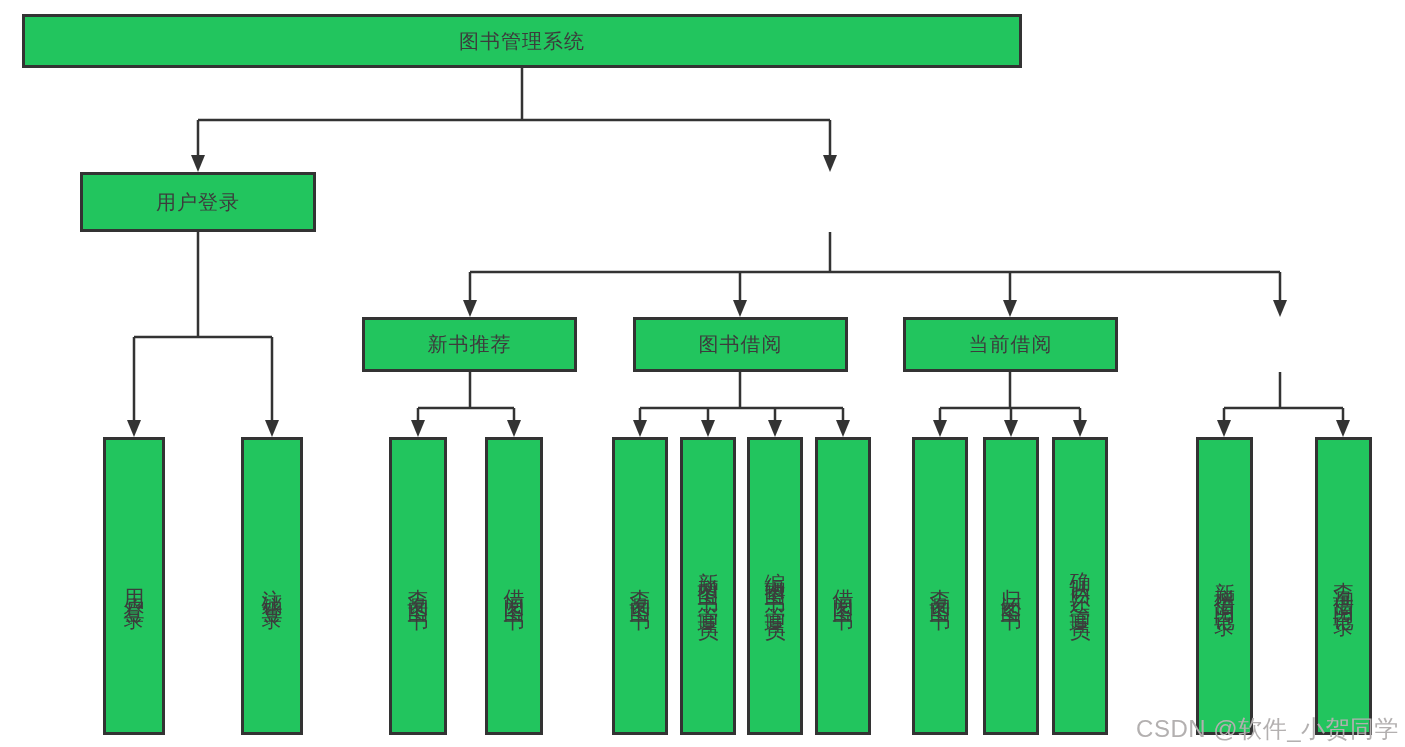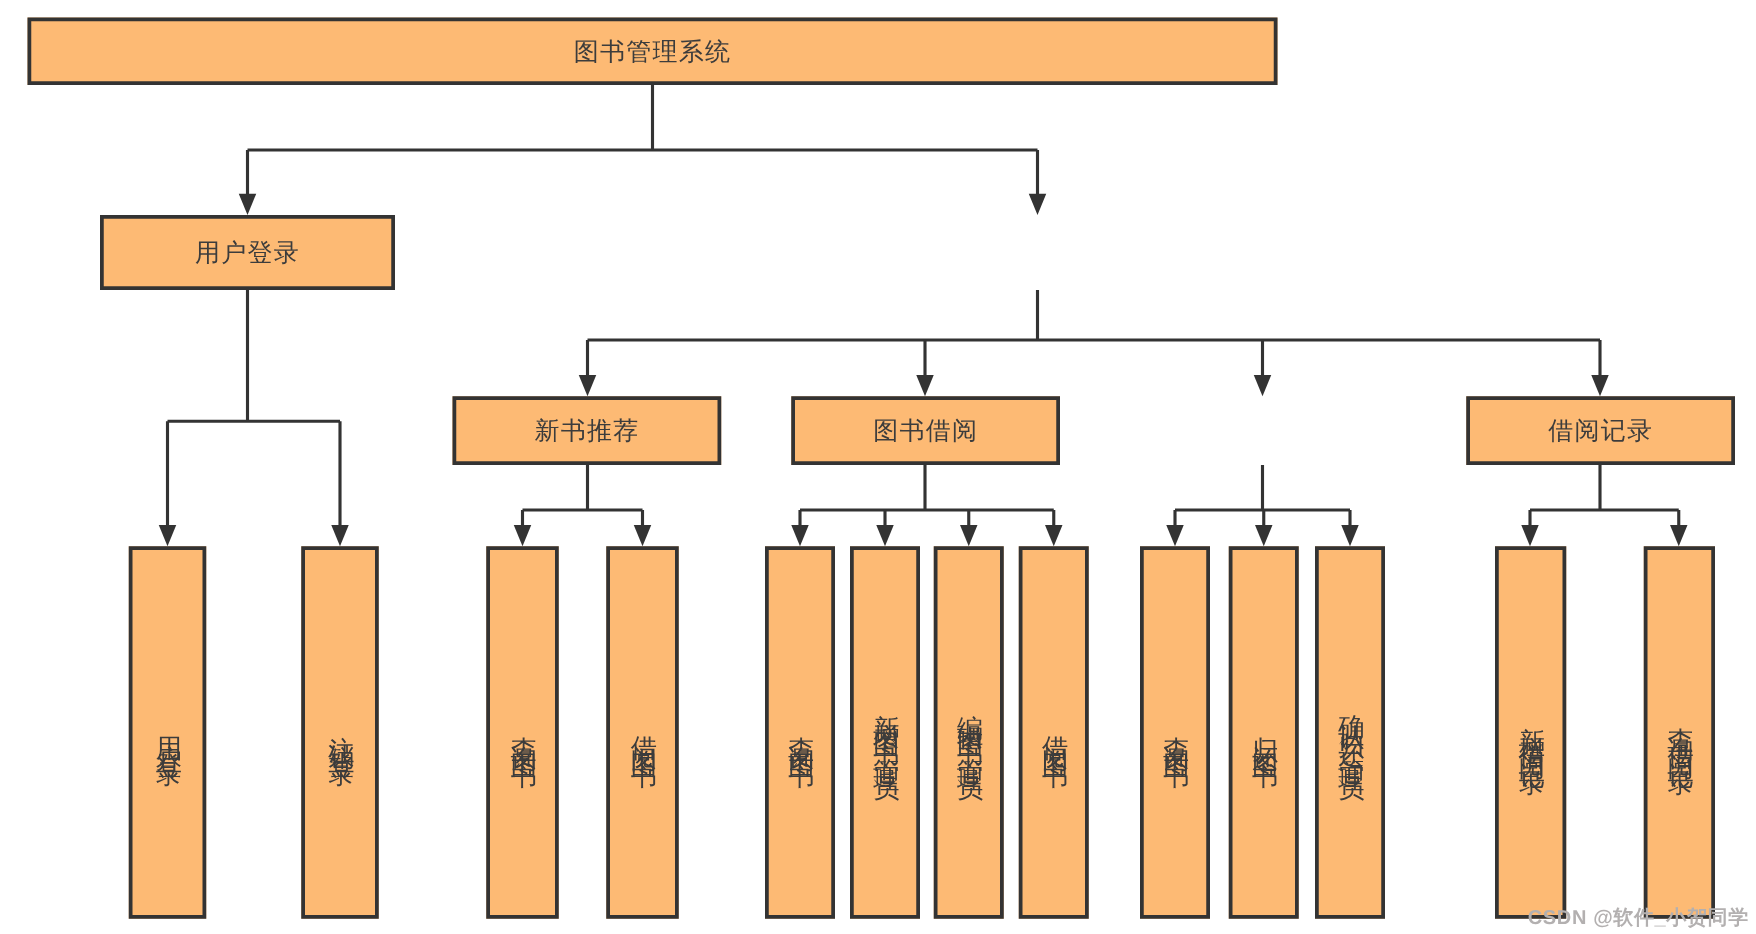--- a/index.html
+++ b/index.html
@@ -15,45 +15,44 @@
     width:1405px;height:747px;
     background:var(--background);
     overflow:hidden;
   }
   #connectors{position:absolute;left:0;top:0;width:1405px;height:747px;}
   #connectors path{stroke:var(--line);stroke-width:2.5;fill:none;}
   #connectors polygon{fill:var(--line);stroke:none;}
   .node{
     position:absolute;
     box-sizing:border-box;
-    background:#fdba74;
+    background:#22c55e;
     border:3px solid var(--line);
     display:flex;align-items:center;justify-content:center;
     color:var(--text);
   }
   .node.h span{
     font-size:20px;
     letter-spacing:1px;
     white-space:nowrap;
   }
   .node.v span{
     writing-mode:vertical-rl;
     text-orientation:mixed;
     font-size:21px;
     letter-spacing:7px;
     line-height:1.15;
   }
   #watermark{
     position:absolute;
     right:6px;bottom:2px;
-    font-size:16px;
+    font-size:24px;
     color:var(--watermark);
     letter-spacing:0.5px;
     white-space:nowrap;
-    font-weight:bold;
   }
 </style>
 </head>
 <body>
 
 <div id="stage">
 
   <svg id="connectors" viewBox="0 0 1405 747" xmlns="http://www.w3.org/2000/svg">
     <path d="M522 68 V120 M198 120 H830 M198 120 V158 M830 120 V158
              M198 232 V337 M134 337 H272 M134 337 V423 M272 337 V423
@@ -90,22 +89,22 @@
   <div class="node h" style="left:80px;top:172px;width:236px;height:60px">
     <span>用户登录</span>
   </div>
 
   <div class="node h" style="left:633px;top:317px;width:215px;height:55px">
     <span>图书借阅</span>
   </div>
   <div class="node h" style="left:362px;top:317px;width:215px;height:55px">
     <span>新书推荐</span>
   </div>
-  <div class="node h" style="left:1173px;top:317px;width:215px;height:55px">
-    <span>借阅记录</span>
+  <div class="node h" style="left:903px;top:317px;width:215px;height:55px">
+    <span>当前借阅</span>
   </div>
 
   <div class="node v" style="left:103px;top:437px;width:62px;height:298px">
     <span>用户登录</span>
   </div>
   <div class="node v" style="left:241px;top:437px;width:62px;height:298px">
     <span>注销登录</span>
   </div>
 
   <div class="node v" style="left:389px;top:437px;width:58px;height:298px">

